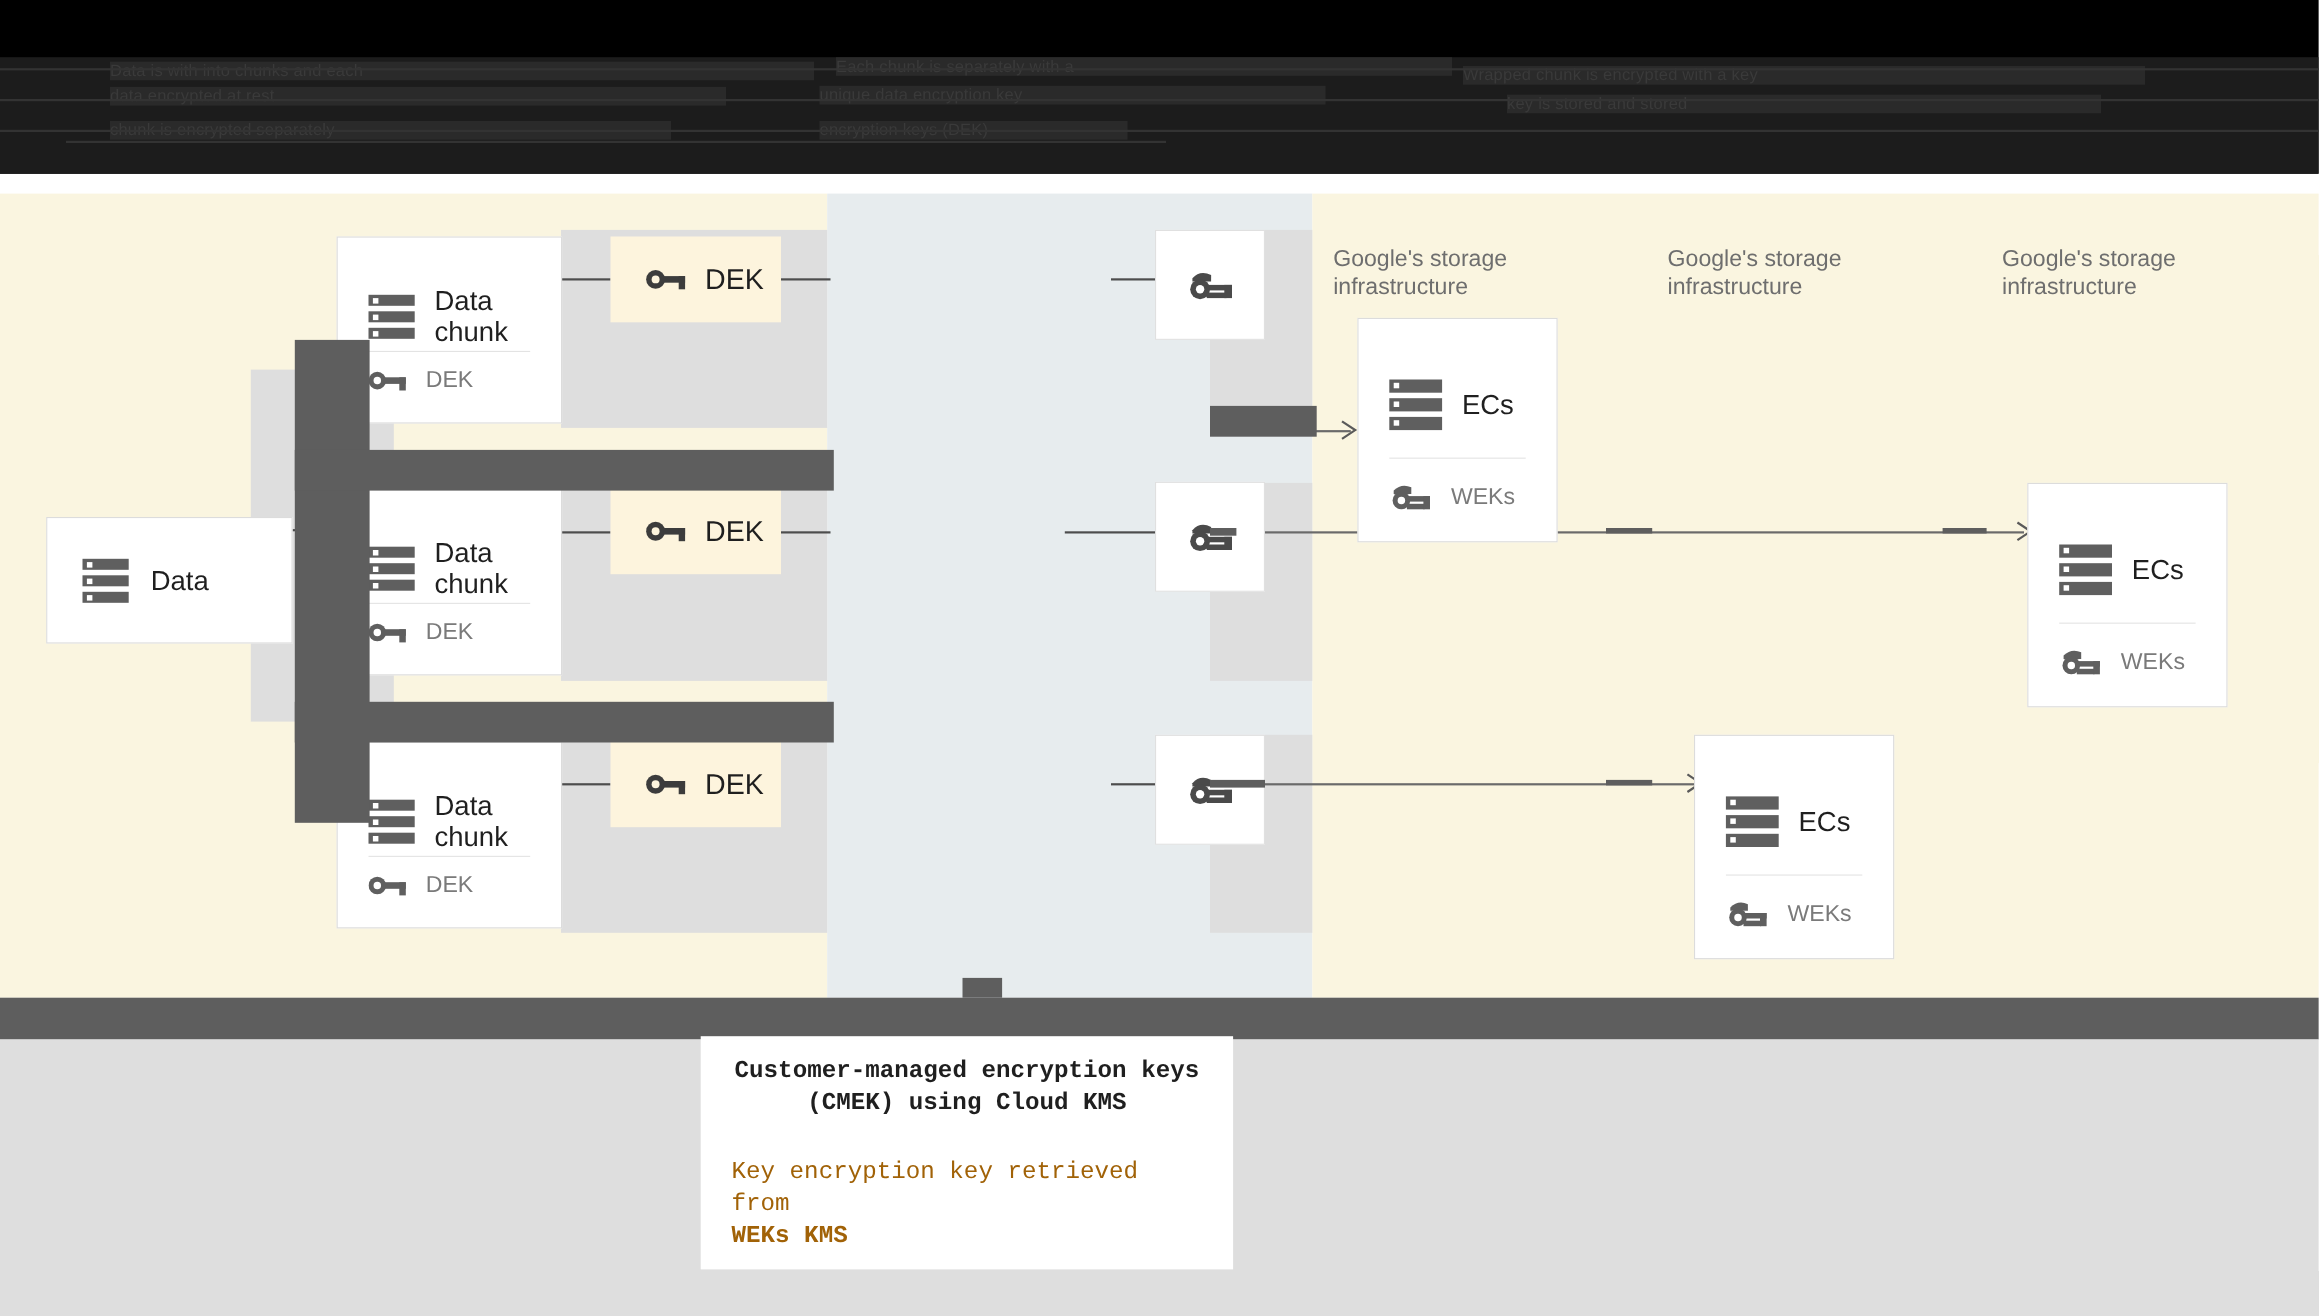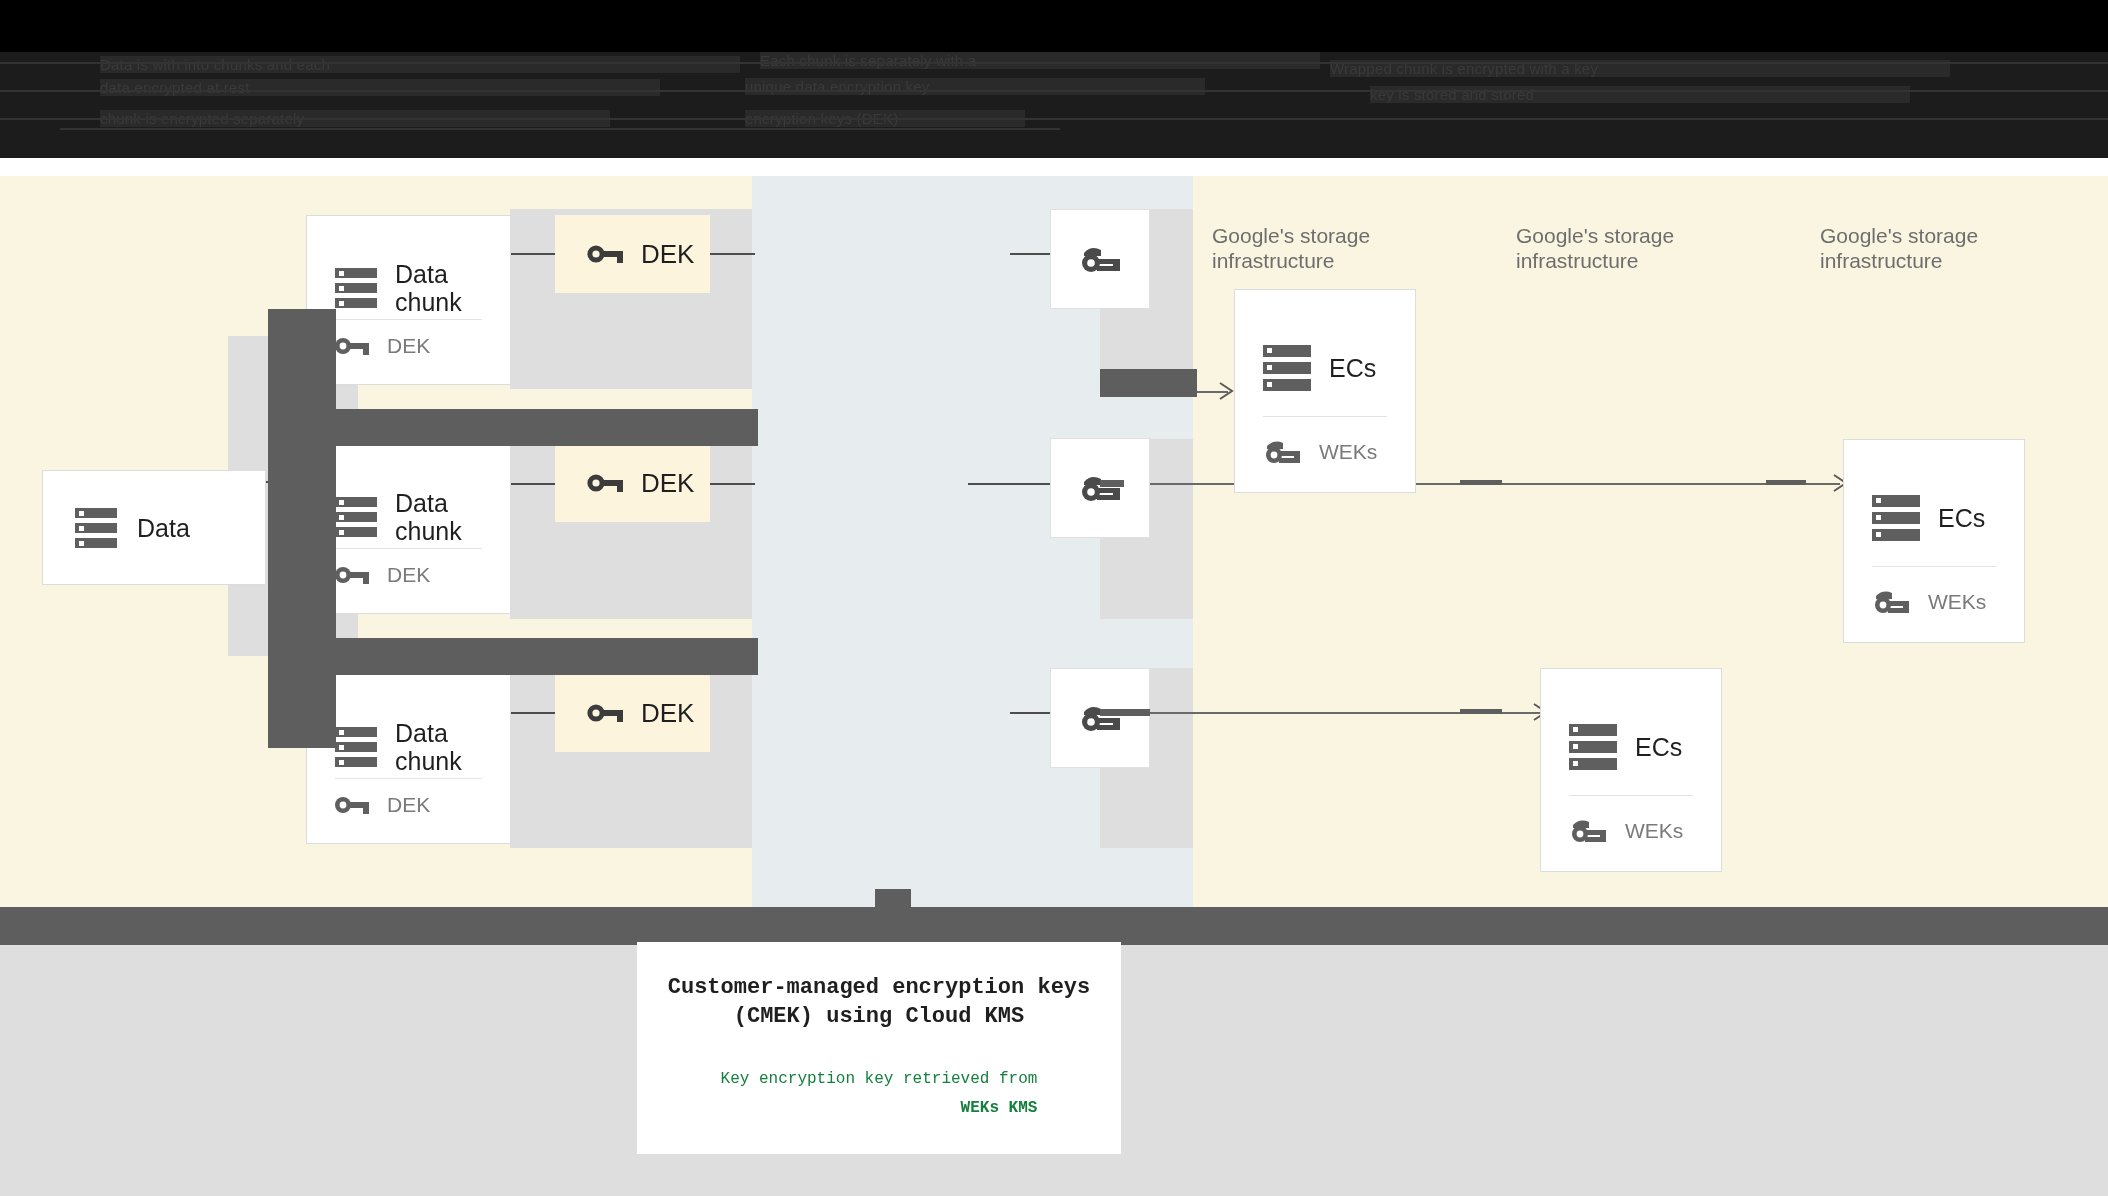--- a/index.html
+++ b/index.html
@@ -156,22 +156,22 @@
     background: #ffffff;
     display: flex; flex-direction: column;
     align-items: center; justify-content: center;
     gap: 34px; padding: 0 28px; font-family: Liberation Mono, monospace;
   }
   .cap-strong {
     font-size: 22px; font-weight: bold; color: #1f1f1f;
     text-align: center; line-height: 29px;
   }
   .cap-norm {
-    font-size: 16px; color: #15803d;
-    text-align: right; line-height: 29px;
+    font-size: 22px; color: #a16207;
+    text-align: left; line-height: 29px;
   }
   .cap-norm b { font-weight: bold; }
 </style>
 </head>
 <body>
 
 <div id="page">
 
   <div class="banner">
     <div class="banner-band"></div>

